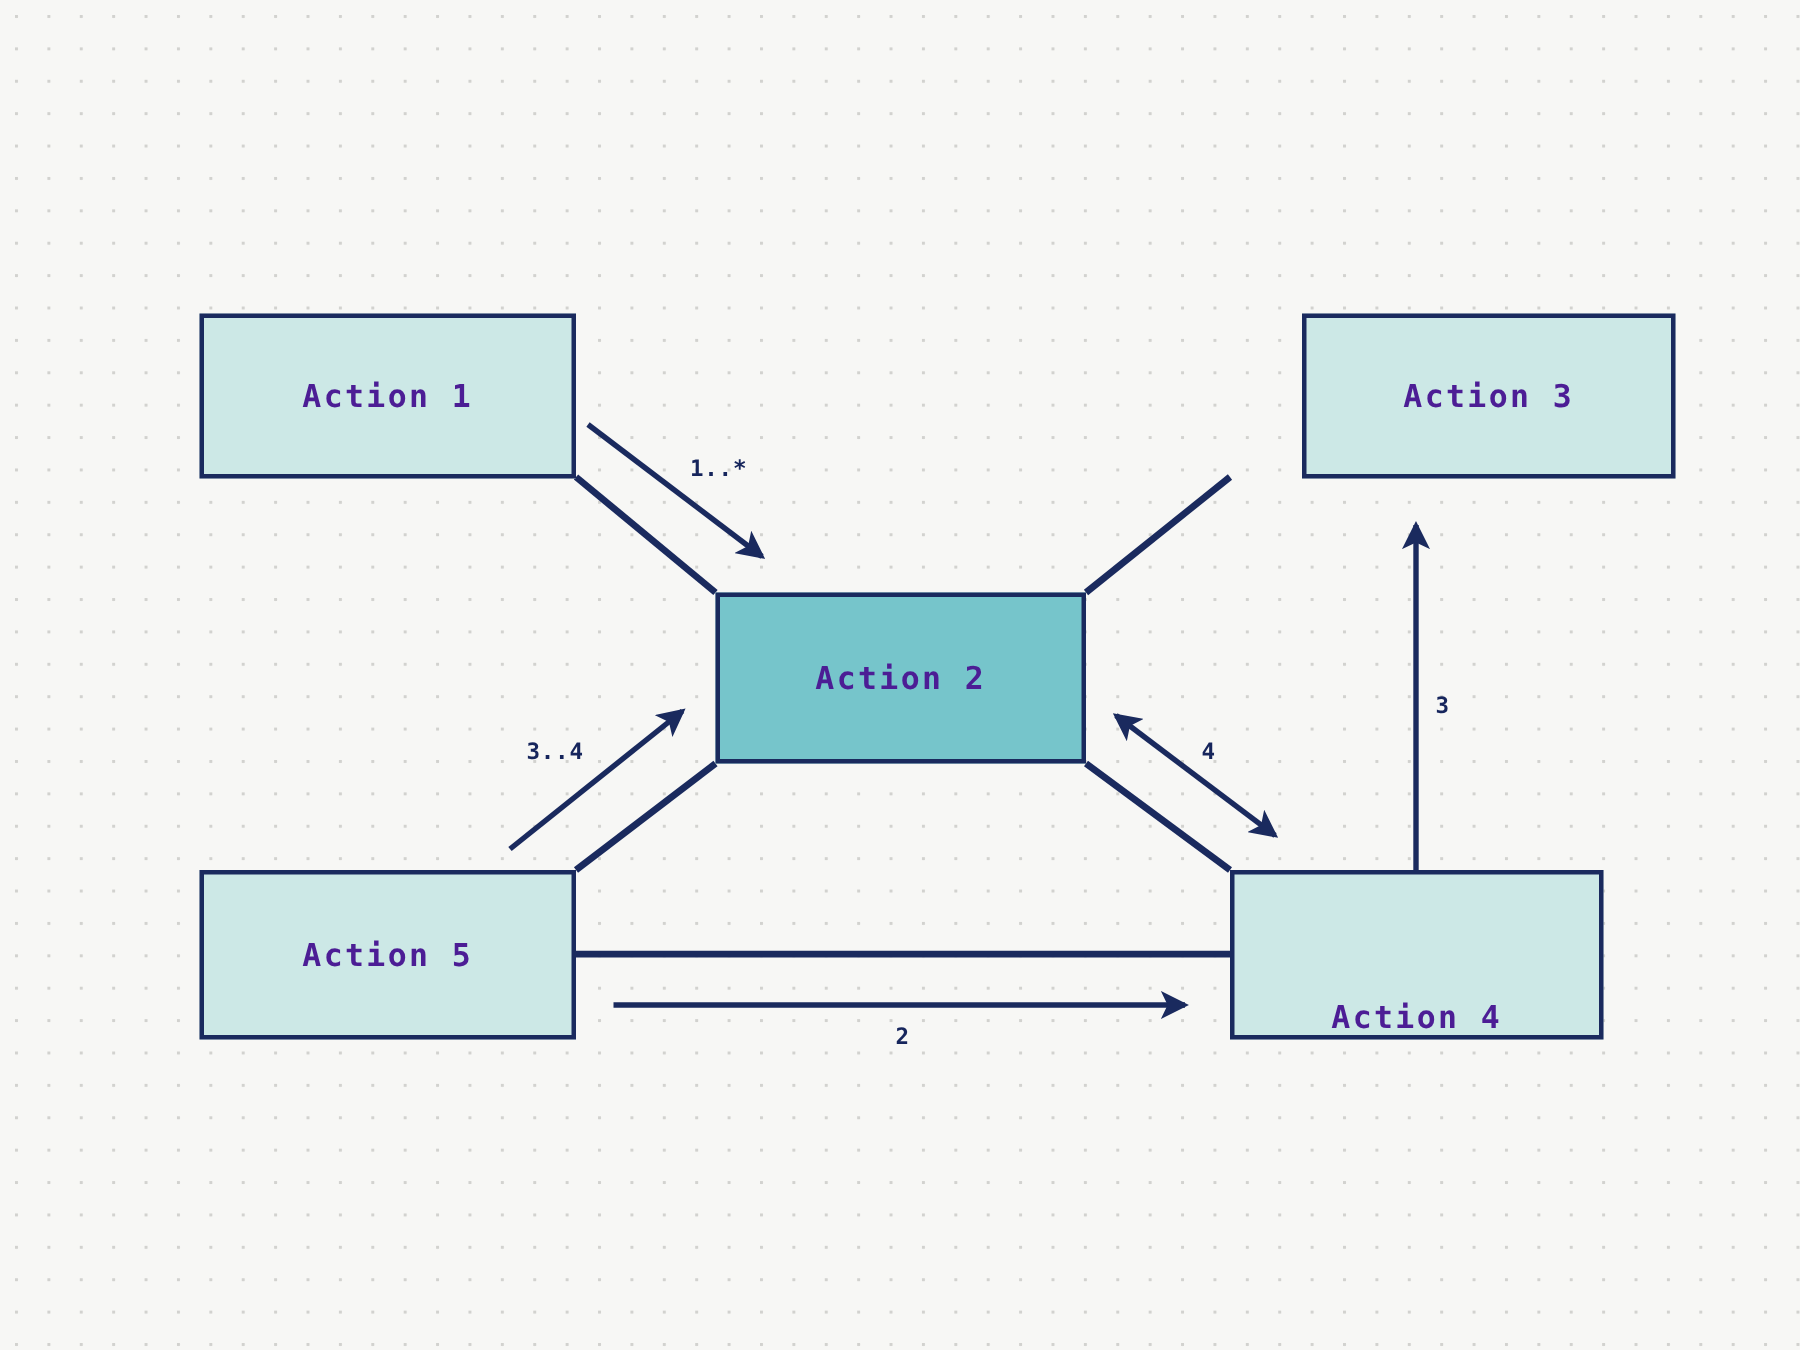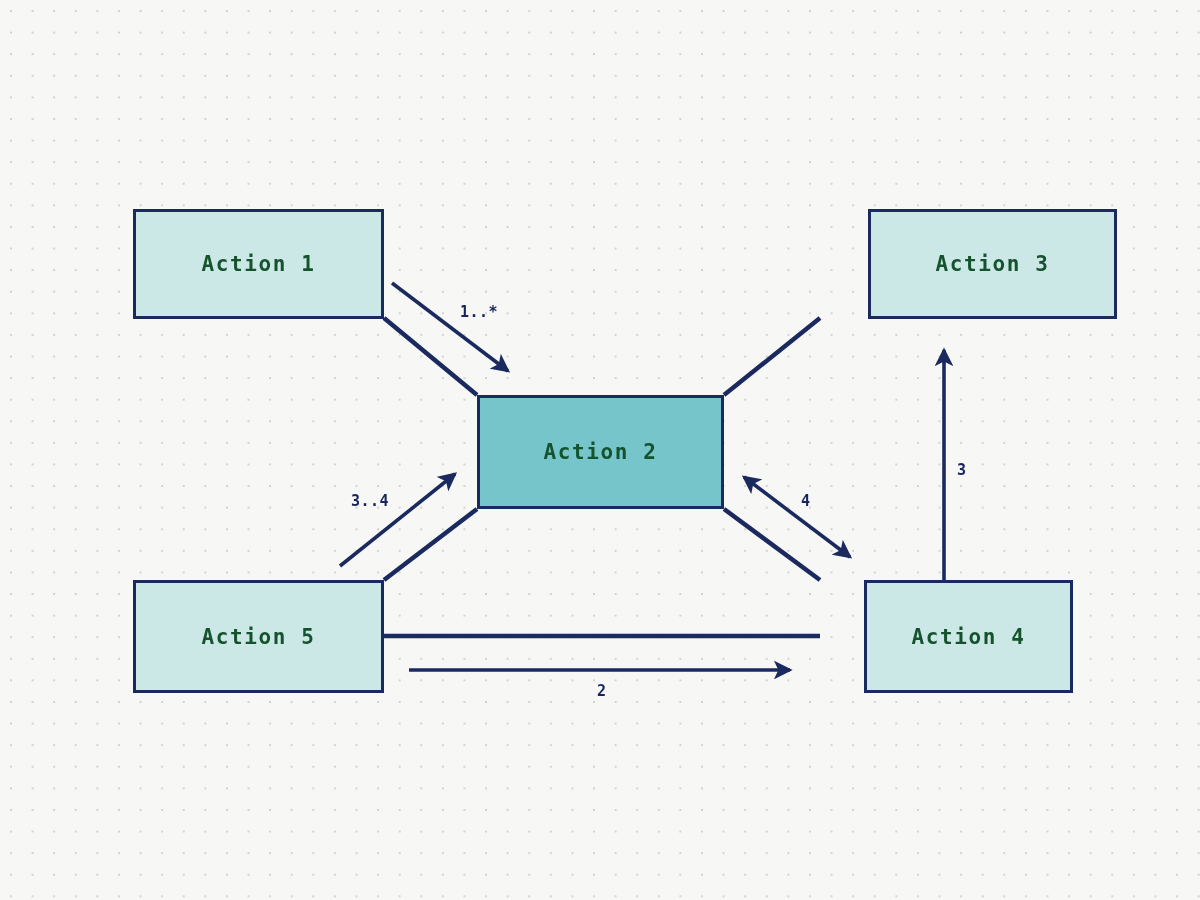--- a/index.html
+++ b/index.html
@@ -34,21 +34,21 @@
     position: absolute;
     box-sizing: border-box;
     border: 3px solid #1a2a5e;
     display: flex;
     align-items: center;
     justify-content: center;
     font-family: "DejaVu Sans Mono", "Liberation Mono", monospace;
     font-size: 21px;
     font-weight: 700;
     letter-spacing: 1.6px;
-    color: #14532d;
+    color: #4c1d95;
     z-index: 3;
   }
   .node-label {
     pointer-events: none;
     white-space: nowrap;
   }
   .edge-label {
     position: absolute;
     font-family: "DejaVu Sans Mono", "Liberation Mono", monospace;
     font-size: 15px;
@@ -110,21 +110,21 @@
   </div>
 
   <div class="node" style="left:477px; top:395px; width:247px; height:114px; background:#76c5cb;">
     <span class="node-label">Action 2</span>
   </div>
 
   <div class="node" style="left:133px; top:580px; width:251px; height:113px; background:#cce8e6;">
     <span class="node-label">Action 5</span>
   </div>
 
-  <div class="node" style="left:864px; top:580px; width:209px; height:113px; background:#cce8e6;">
+  <div class="node" style="left:820px; top:580px; width:249px; height:113px; background:#cce8e6;align-items:flex-end;">
     <span class="node-label">Action 4</span>
   </div>
 
   <div class="edge-label" style="left:460px; top:303px;">1..*</div>
 
   <div class="edge-label" style="left:351px; top:492px;">3..4</div>
 
   <div class="edge-label" style="left:801px; top:492px;">4</div>
 
   <div class="edge-label" style="left:957px; top:461px;">3</div>

